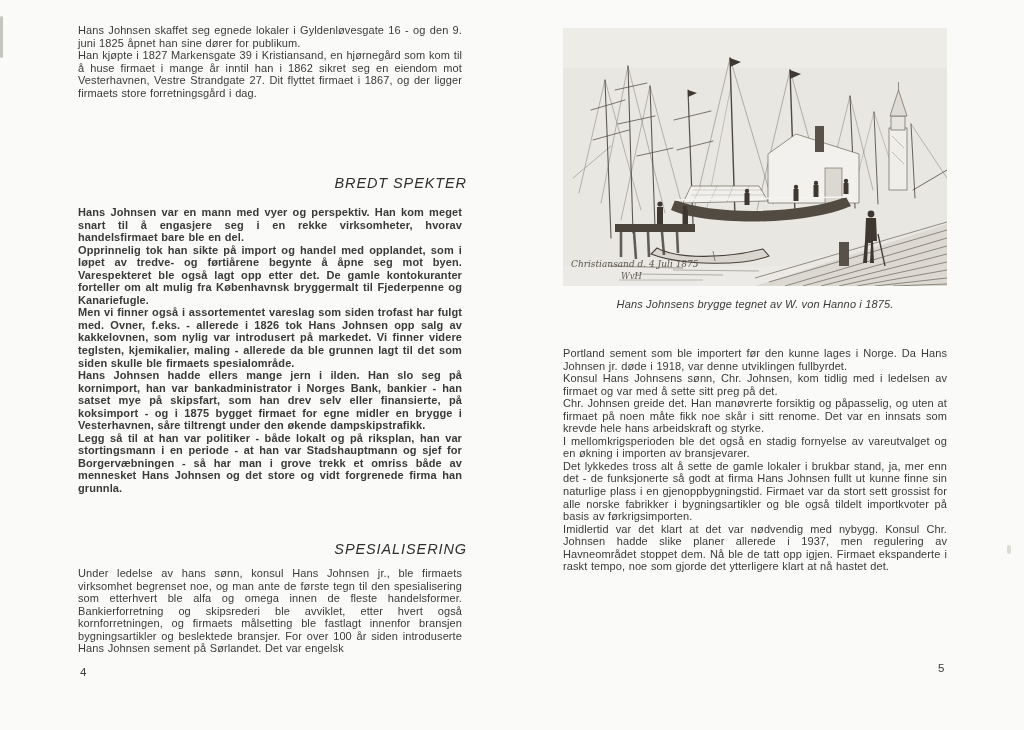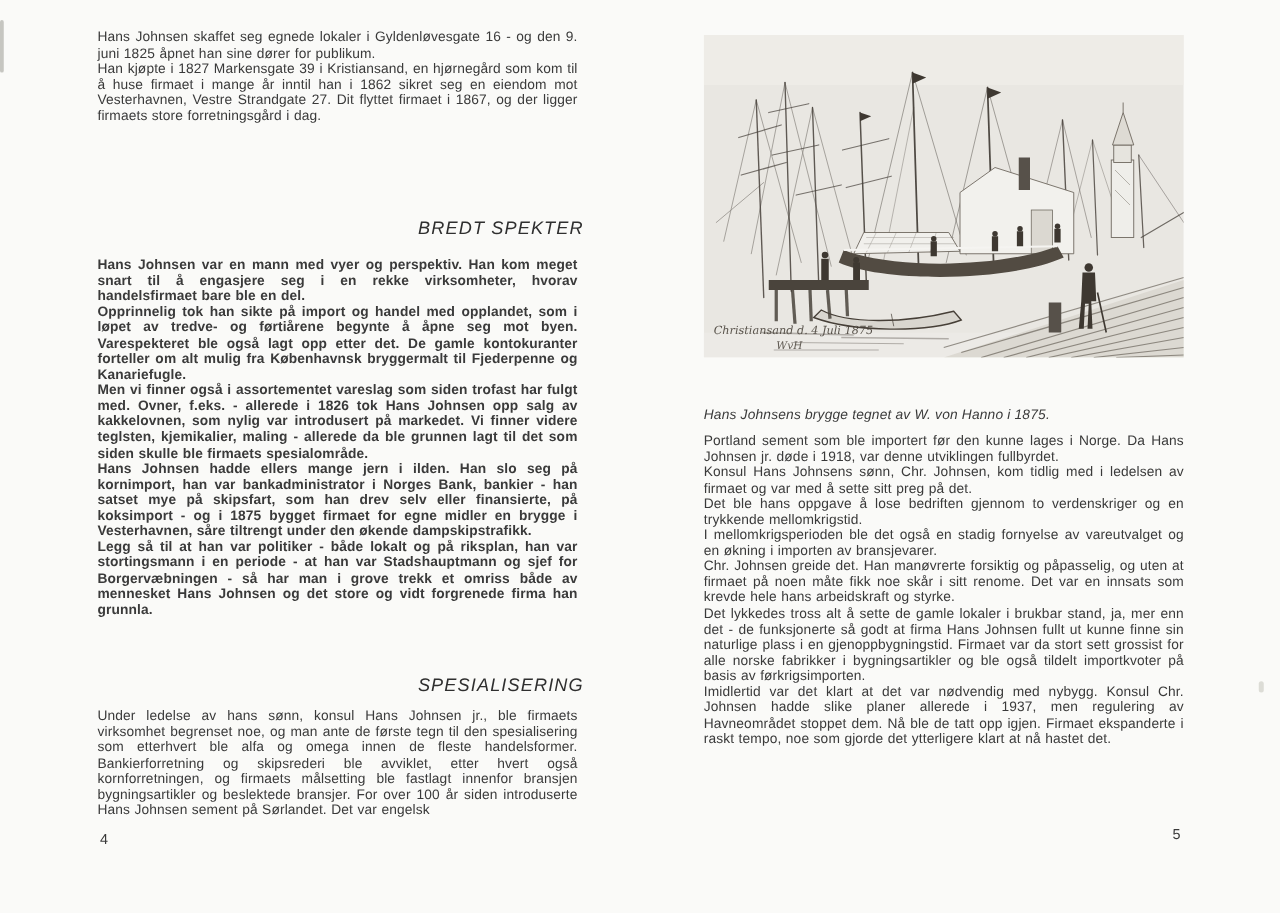--- a/index.html
+++ b/index.html
@@ -12,22 +12,22 @@
   .col p{
     margin:0;font-size:11px;line-height:12.55px;text-align:justify;
     letter-spacing:.1px;word-spacing:.4px;
   }
   .heading{
     font-size:14.5px;font-style:italic;font-weight:500;text-align:right;
     letter-spacing:.9px;margin:5px;color:#2f2f2f;width:384px;
   }
   .pagenum{font-size:11.5px;color:#3a3a3a;}
   .caption{
-    width:384px;font-style:italic;font-size:11px;
-    color:#3a3a3a;letter-spacing:.15px;margin-top:28px;
+    width:384px;text-align:center;font-style:italic;font-size:11px;
+    color:#3a3a3a;letter-spacing:.15px;
   }
   .edge-artifact{
     position:absolute;left:0;top:16px;width:3px;height:42px;
     background:#9a9a94;opacity:.55;border-radius:2px;
   }
   .edge-dot{
     position:absolute;left:1007px;top:545px;width:4px;height:9px;
     background:#d4d4cd;opacity:.8;border-radius:2px;
   }
   figure{margin:0;}
@@ -219,23 +219,22 @@
         <text x="8" y="239" font-family="DejaVu Serif, serif" font-style="italic" font-size="9" fill="#4a443c" opacity=".9">Christiansand d. 4 Juli 1875</text>
         <text x="58" y="251" font-family="DejaVu Serif, serif" font-style="italic" font-size="8.5" fill="#4a443c" opacity=".85">WvH</text>
       </svg>
     </figure>
 
     <div class="block caption" style="left:563px;top:298px;">Hans Johnsens brygge tegnet av W. von Hanno i 1875.</div>
 
     <div class="block col" style="left:563px;top:347px;width:384px;">
       <p>Portland sement som ble importert før den kunne lages i Norge. Da Hans Johnsen jr. døde i 1918, var denne utviklingen fullbyrdet.</p>
       <p>Konsul Hans Johnsens sønn, Chr. Johnsen, kom tidlig med i ledelsen av firmaet og var med å sette sitt preg på det.</p>
-      <p>Det ble hans oppgave å lose bedriften gjennom to verdenskriger og en trykkende mellomkrigstid.</p>
+      <p>Chr. Johnsen greide det. Han manøvrerte forsiktig og påpasselig, og uten at firmaet på noen måte fikk noe skår i sitt renome. Det var en innsats som krevde hele hans arbeidskraft og styrke.</p>
       <p>I mellomkrigsperioden ble det også en stadig fornyelse av vareutvalget og en økning i importen av bransjevarer.</p>
-      <p>Chr. Johnsen greide det. Han manøvrerte forsiktig og påpasselig, og uten at firmaet på noen måte fikk noe skår i sitt renome. Det var en innsats som krevde hele hans arbeidskraft og styrke.</p>
       <p>Det lykkedes tross alt å sette de gamle lokaler i brukbar stand, ja, mer enn det - de funksjonerte så godt at firma Hans Johnsen fullt ut kunne finne sin naturlige plass i en gjenoppbygningstid. Firmaet var da stort sett grossist for alle norske fabrikker i bygningsartikler og ble også tildelt importkvoter på basis av førkrigsimporten.</p>
       <p>Imidlertid var det klart at det var nødvendig med nybygg. Konsul Chr. Johnsen hadde slike planer allerede i 1937, men regulering av Havneområdet stoppet dem. Nå ble de tatt opp igjen. Firmaet ekspanderte i raskt tempo, noe som gjorde det ytterligere klart at nå hastet det.</p>
     </div>
 
     <div class="block pagenum" style="left:938px;top:662px;">5</div>
   </div>
 
 </div>
 
 </body></html>

